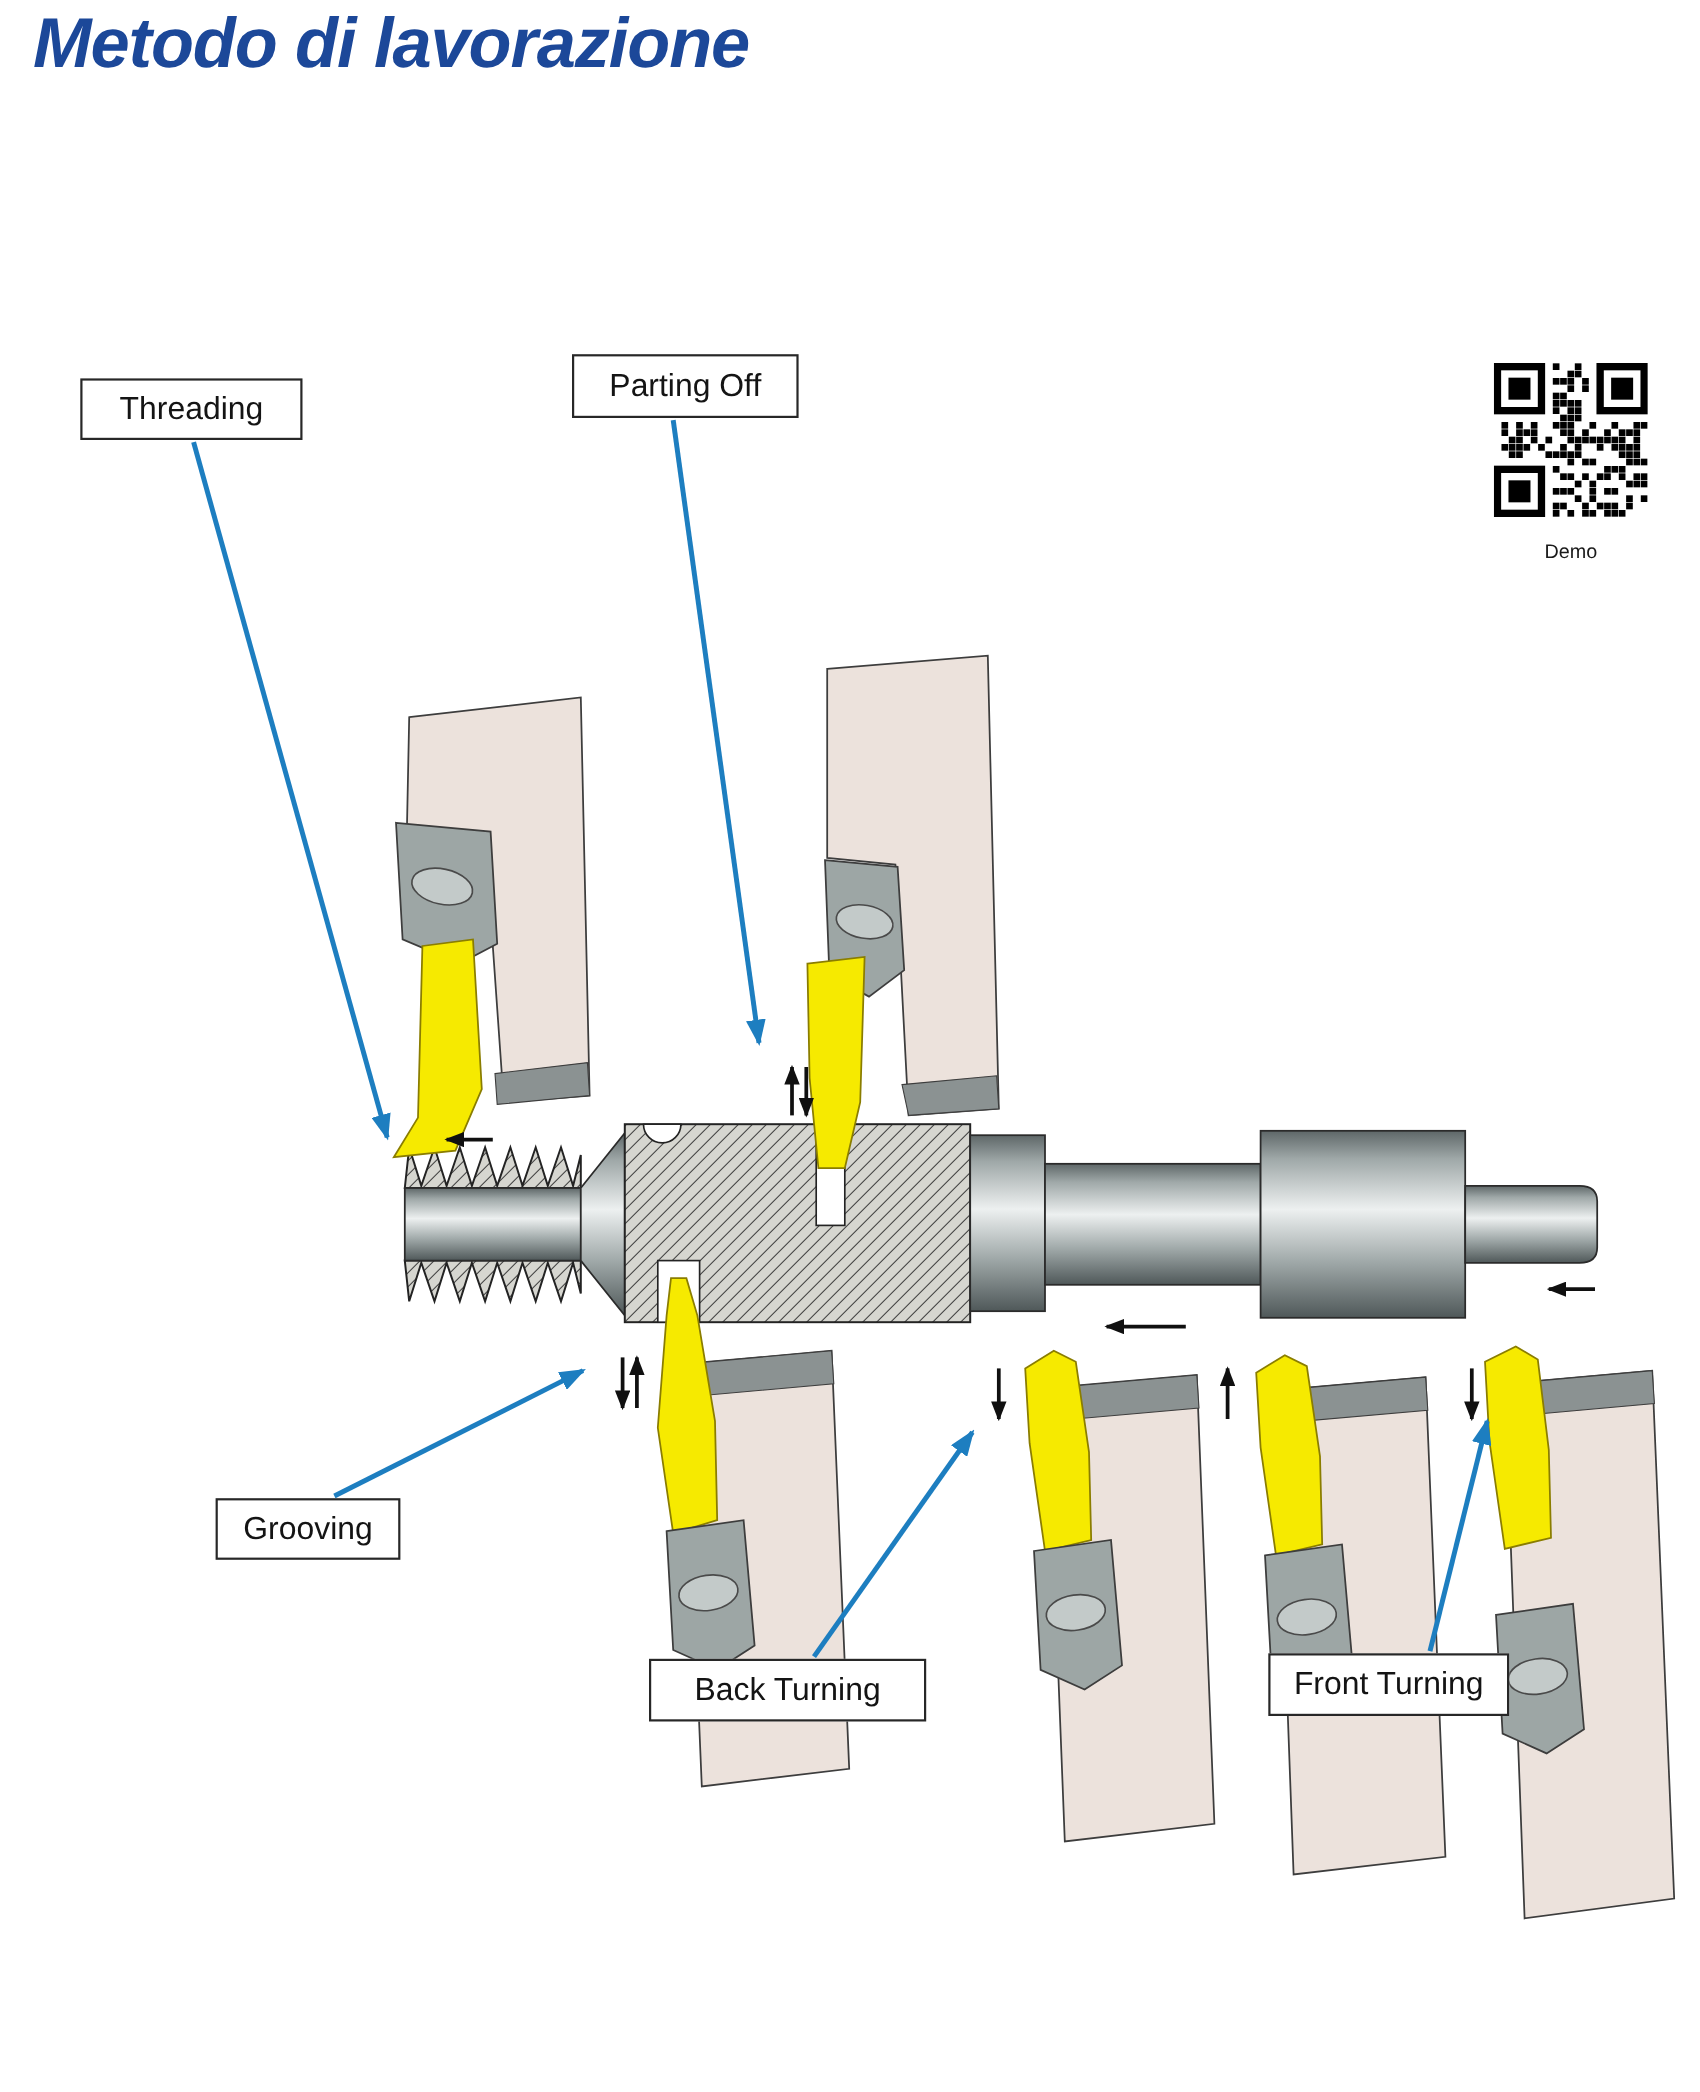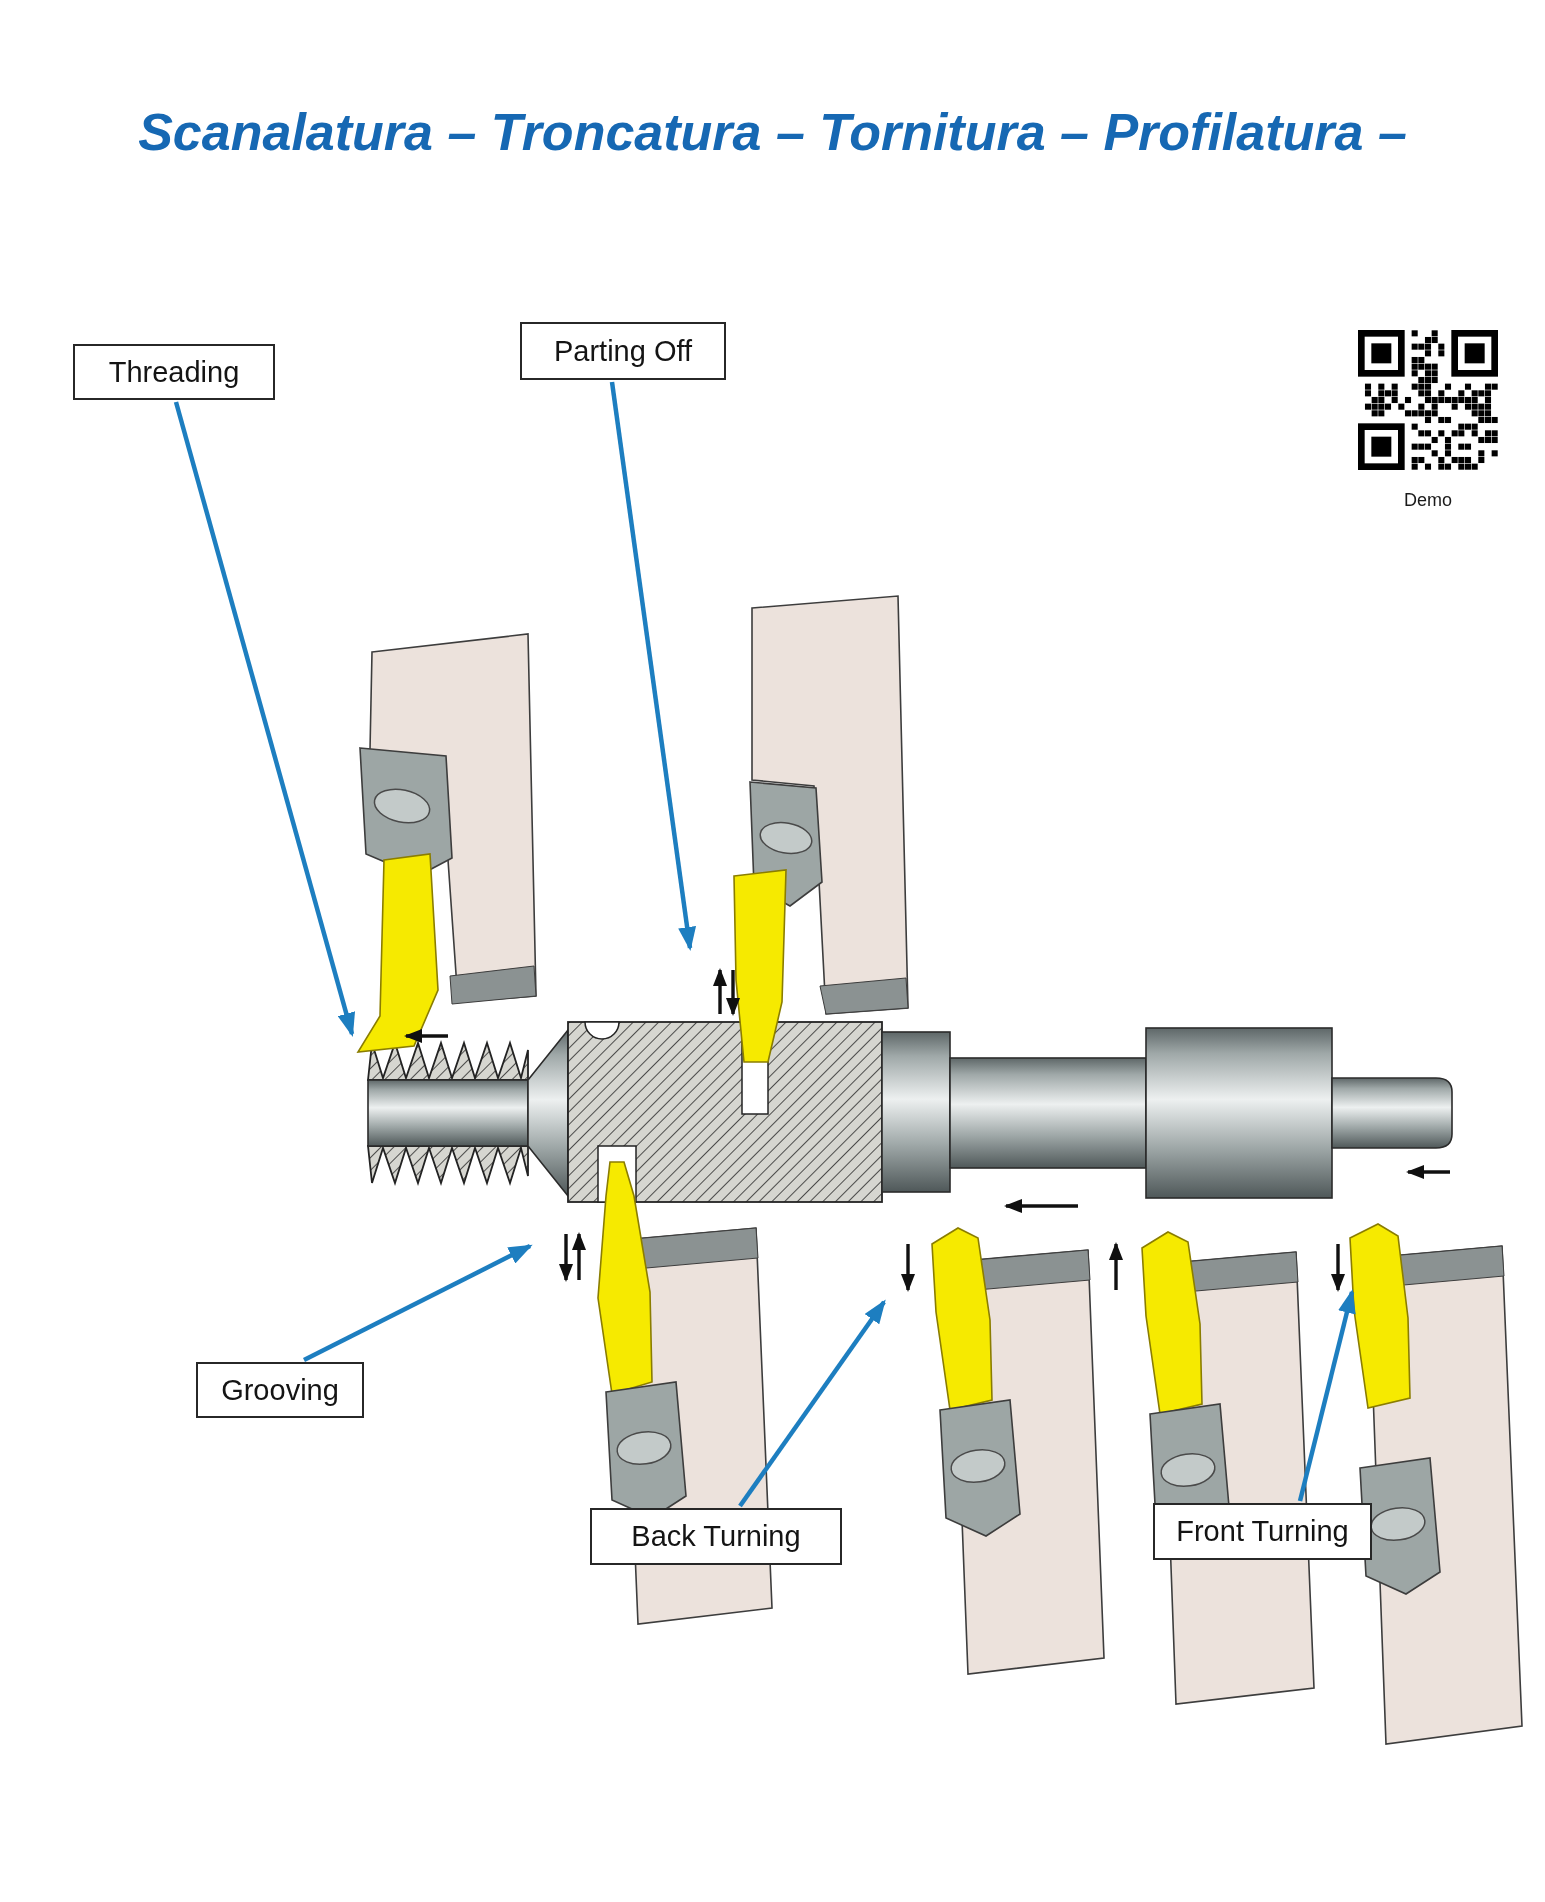--- a/index.html
+++ b/index.html
@@ -36,22 +36,22 @@
   .hat  {fill:url(#hatch);stroke:#232323;stroke-width:1.8;}
   .cut  {fill:#ffffff;stroke:#232323;stroke-width:1.5;}
   .fa   {stroke:#101010;stroke-width:3.4;marker-end:url(#mB);}
   .ann  {stroke:var(--annotation-blue);stroke-width:4.5;marker-end:url(#mU);}
 </style>
 </head>
 <body>
 
 <div class="page">
 
+  <div class="title">Metodo di lavorazione</div>
   <div class="subtitle">
-    <div>Scanalatura – Troncatura – Tornitura – Profilatura –</div>
   </div>
 
   <div class="qr">
     <svg id="qr-svg" width="140" height="140" viewBox="0 0 140 140">
       <rect x="0" y="0" width="140" height="140" fill="#ffffff"></rect>
     <rect x="53.63333333333333" y="0.3" width="6.066666666666667" height="6.066666666666667" fill="#000"></rect>
         <rect x="73.63333333333334" y="0.3" width="6.066666666666667" height="6.066666666666667" fill="#000"></rect>
         <rect x="66.96666666666667" y="6.966666666666667" width="6.066666666666667" height="6.066666666666667" fill="#000"></rect>
         <rect x="73.63333333333334" y="6.966666666666667" width="6.066666666666667" height="6.066666666666667" fill="#000"></rect>
         <rect x="53.63333333333333" y="13.633333333333335" width="6.066666666666667" height="6.066666666666667" fill="#000"></rect>

